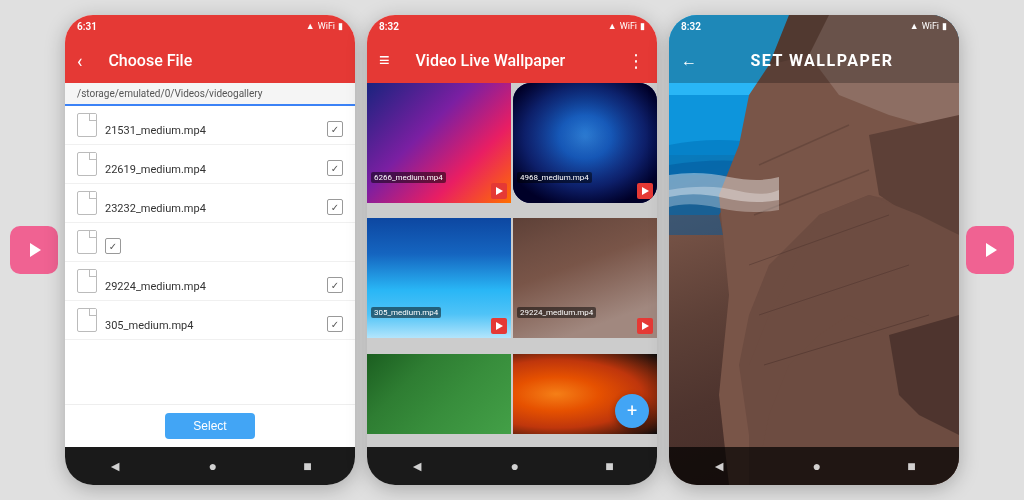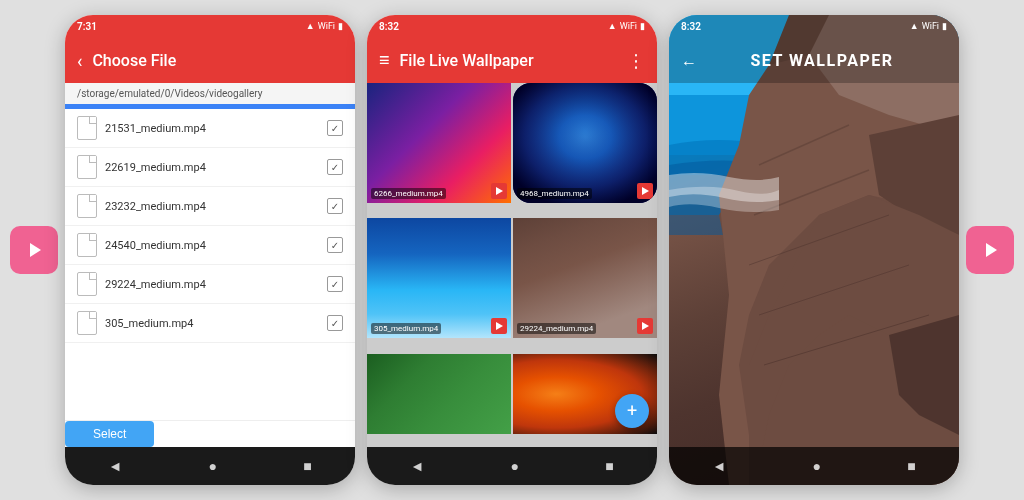--- a/index.html
+++ b/index.html
@@ -92,43 +92,44 @@
       align-items: center;
       padding: 0 12px;
       flex-shrink: 0;
       gap: 10px;
     }
     .toolbar-title {
       font-size: 16px;
       color: white;
       font-weight: 500;
       flex: 1;
+      margin-left: 16px;
     }
     .toolbar-icon {
       color: white;
       font-size: 18px;
       cursor: pointer;
     }
 
     
     .file-path {
       font-size: 10px;
       color: #555;
       padding: 5px 12px;
       background: #f5f5f5;
-      border-bottom: 5px solid #3b82f6;
+      border-bottom: 2px solid #3b82f6;
     }
     .file-list {
       flex: 1;
       overflow: hidden;
       background: #fff;
     }
     .file-item {
       display: flex;
-      align-items: center;
+      align-items: flex-end;
       padding: 7px 12px;
       border-bottom: 1px solid #f0f0f0;
       gap: 8px;
     }
     .file-icon {
       width: 20px;
       height: 24px;
       border: 1px solid #bbb;
       border-radius: 2px;
       display: flex;
@@ -160,21 +161,23 @@
       align-items: center;
       justify-content: center;
       flex-shrink: 0;
     }
     .file-check.checked::after {
       content: '✓';
       font-size: 10px;
       color: #555;
     }
     .select-btn-bar {
-      display: flex;
+      padding: 8px;
+      display: flex;
+      justify-content: center;
       border-top: 1px solid #eee;
     }
     .select-btn {
       background: #42a5f5;
       color: white;
       border: none;
       border-radius: 4px;
       padding: 6px 28px;
       font-size: 12px;
       cursor: pointer;
@@ -204,21 +207,21 @@
       background: #ccc;
       overflow: hidden;
     }
     .video-thumb {
       position: relative;
       overflow: hidden;
       height: 120px;
     }
     .video-label {
       position: absolute;
-      bottom: 4px;
+      bottom: 20px;
       left: 4px;
       font-size: 8px;
       color: white;
       background: rgba(0,0,0,0.5);
       padding: 1px 3px;
       border-radius: 2px;
     }
     .video-play-btn {
       position: absolute;
       bottom: 4px;
@@ -336,21 +339,21 @@
     <svg viewBox="0 0 24 24">
       <path d="M8 5v14l11-7z"></path>
     </svg>
   </div>
 
   <div class="phones-container">
 
     <div class="phone">
 
       <div class="status-bar">
-        <span class="status-time">7:31</span>
+        <span class="status-time">6:31</span>
         <div class="status-icons">
           <span>▲</span>
           <span>WiFi</span>
           <span>▮</span>
         </div>
       </div>
 
       <div class="toolbar">
         <span class="toolbar-icon">‹</span>
         <span class="toolbar-title">Choose File</span>
@@ -370,21 +373,20 @@
       <span class="file-name">22619_medium.mp4</span>
       <div class="file-check checked"></div>
     </div>
           <div class="file-item">
       <div class="file-icon"></div>
       <span class="file-name">23232_medium.mp4</span>
       <div class="file-check checked"></div>
     </div>
           <div class="file-item">
       <div class="file-icon"></div>
-      <span class="file-name">24540_medium.mp4</span>
       <div class="file-check checked"></div>
     </div>
           <div class="file-item">
       <div class="file-icon"></div>
       <span class="file-name">29224_medium.mp4</span>
       <div class="file-check checked"></div>
     </div>
           <div class="file-item">
       <div class="file-icon"></div>
       <span class="file-name">305_medium.mp4</span>
@@ -409,21 +411,21 @@
         <span class="status-time">8:32</span>
         <div class="status-icons">
           <span>▲</span>
           <span>WiFi</span>
           <span>▮</span>
         </div>
       </div>
 
       <div class="toolbar">
         <span class="toolbar-icon">≡</span>
-        <span class="toolbar-title">File Live Wallpaper</span>
+        <span class="toolbar-title">Video Live Wallpaper</span>
         <span class="toolbar-icon">⋮</span>
       </div>
 
       <div class="video-grid" style="position:relative; flex:1;">
 
         <div class="video-thumb thumb-1">
           <div class="video-label">6266_medium.mp4</div>
           <div class="video-play-btn"></div>
         </div>
         <div class="video-thumb thumb-2" style="position:relative;">

